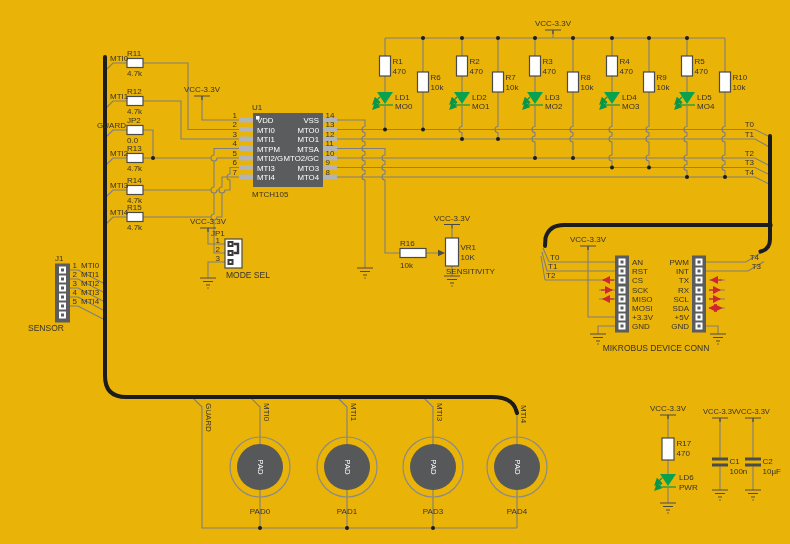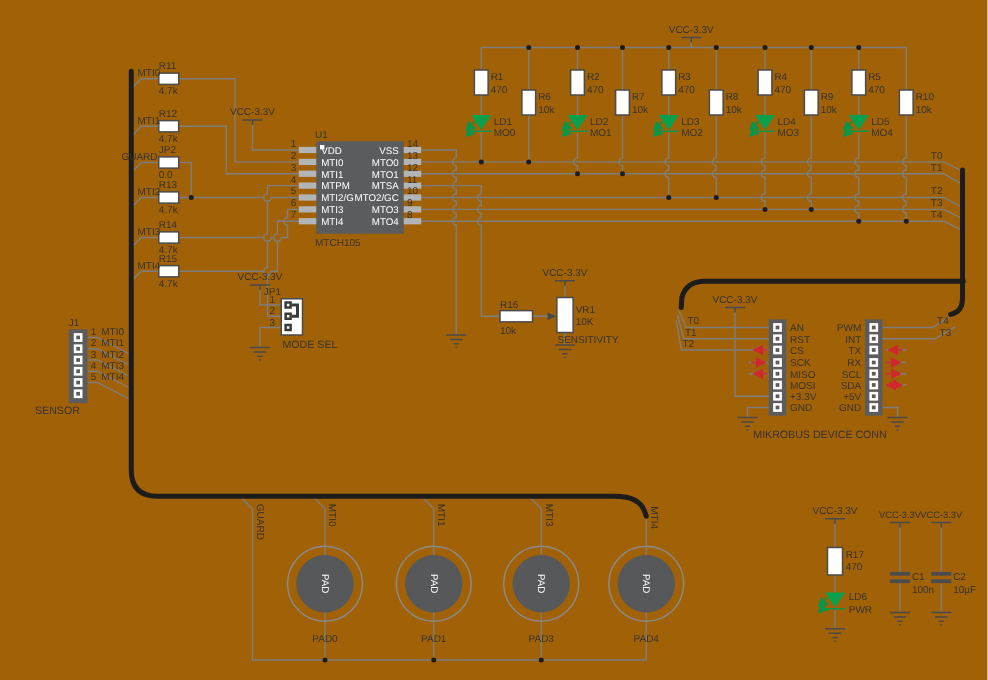--- a/index.html
+++ b/index.html
@@ -1,16 +1,16 @@
 <!DOCTYPE html>
 <html><head>
 <meta charset="utf-8">
 <style>
   html,body{margin:0;padding:0;background:#fff}
-  .stage{position:relative;width:790px;height:544px;background:#a16207;overflow:hidden}
+  .stage{position:relative;width:790px;height:544px;background:#eab308;overflow:hidden}
   svg{display:block}
   text{font-family:"Liberation Sans","DejaVu Sans",sans-serif;font-size:8px;fill:#35322f}
   .tc{text-anchor:middle}.te{text-anchor:end}
   .t7{font-size:7.5px}.t85{font-size:8.5px}
   .tw{fill:#fff;font-size:7.8px}
   .w{stroke:#7e7e7e;stroke-width:1.1;fill:none}
   .bus{stroke:#1c1c1c;stroke-width:4;fill:none;stroke-linecap:round;stroke-linejoin:round}
   .cmp{fill:#fff;stroke:#4a4a4a;stroke-width:1.2}
   .sym{stroke:#4a4a4a;stroke-width:1.2;fill:none}
   .dot{fill:#1c1c1c}

